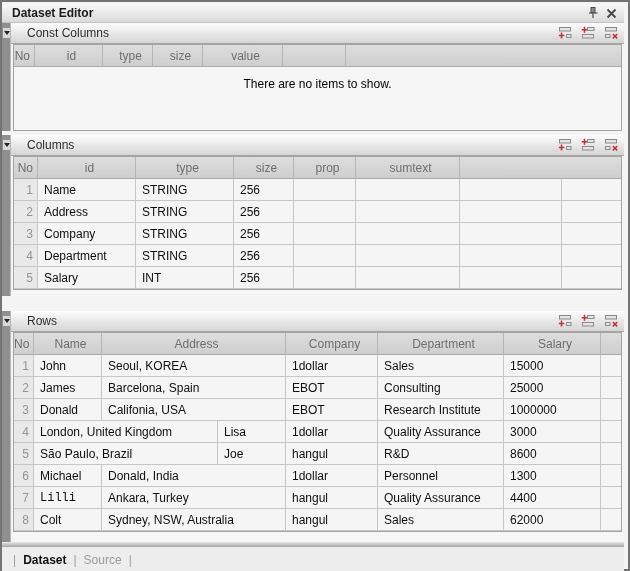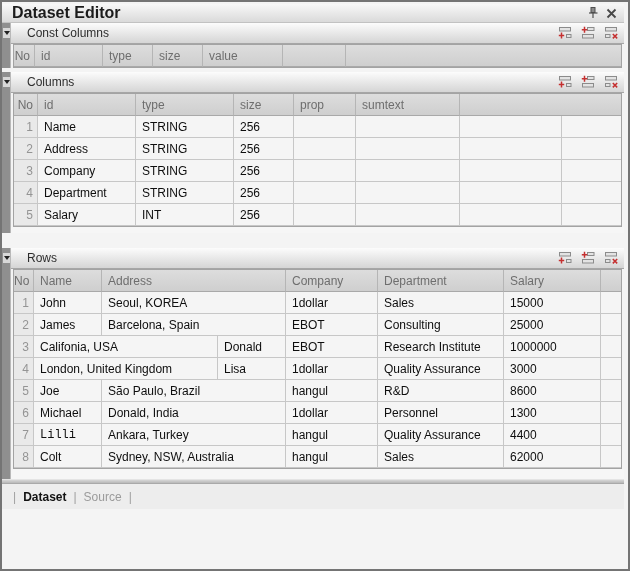--- a/index.html
+++ b/index.html
@@ -14,21 +14,21 @@
   }
 
   
   .titlebar {
     height:19px;
     background:linear-gradient(#f8f8f8,#dadada);
     display:flex; align-items:center;
     padding:0 4px 0 10px;
     border-bottom:1px solid #c2c2c2;
   }
-  .titlebar .title { flex:1; font-size:16px; font-weight:bold; color:#1b1b1b; }
+  .titlebar .title { flex:1; font-size:12px; font-weight:bold; color:#1b1b1b; }
   .tb-btn { width:18px; height:16px; display:flex; align-items:center; justify-content:center; cursor:default; }
 
   
   .client { height:543px; background:#f4f4f4; }
   .section { display:flex; }
   .strip { width:9px; background:#8f8f8f; border-right:1px solid #b9b9b9; position:relative; flex:0 0 9px; }
   .collapse-btn {
     position:absolute; top:5px; left:1px;
     width:7px; height:10px; background:#d8d8d8;
     display:flex; align-items:center; justify-content:center;
@@ -46,21 +46,21 @@
   .sec-title { flex:1; font-size:12px; color:#2d2d2d; }
   .toolbar { display:flex; gap:7px; align-items:center; padding-right:2px; }
   .tool-btn { width:16px; height:14px; display:flex; align-items:center; justify-content:center; cursor:default; }
 
   .grid-wrap { padding:0 0 0 2px; }
   .grid { width:609px; border:1px solid #a3a3a3; background:#f5f5f5; font-size:12px; }
   .g-hrow { display:flex; height:22px; background:linear-gradient(#dddddd,#cecece); }
   .g-hcell {
     border-right:1px solid #b5b5b5; border-bottom:1px solid #a9a9a9;
     color:#6e6e6e; padding:4px 0 0 6px;
-    white-space:nowrap; overflow:hidden; flex:0 0 auto;
+    white-space:nowrap; overflow:hidden; flex:0 0 auto;text-align:center;
   }
   .g-hcell.num { text-align:right; padding:4px 4px 0 0; }
   .g-hcell.fill { flex:1 1 auto; border-right:none; }
   .g-row { display:flex; height:22px; }
   .g-cell {
     background:#f5f5f5;
     border-right:1px solid #c7c7c7; border-bottom:1px solid #c7c7c7;
     color:#0e0e0e; padding:4px 0 0 6px;
     white-space:nowrap; overflow:hidden; flex:0 0 auto;
   }
@@ -145,20 +145,21 @@
           <div class="grid">
             <div class="g-hrow">
                 <div class="g-hcell num" style="width: 21px;">No</div>
                 <div class="g-hcell" style="width: 68px;">id</div>
                 <div class="g-hcell" style="width: 50px;">type</div>
                 <div class="g-hcell" style="width: 50px;">size</div>
                 <div class="g-hcell" style="width: 80px;">value</div>
                 <div class="g-hcell" style="width: 63px;"></div>
                 <div class="g-hcell fill"></div>
               </div>
+            <div class="empty-body">There are no items to show.</div>
           </div>
         </div>
       </div>
     </div>
 
     <div class="gap-a"></div>
 
     <div class="section">
       <div class="strip">
         <span class="collapse-btn">
@@ -321,40 +322,40 @@
                   <div class="g-cell num" style="width: 20px;">2</div>
                   <div class="g-cell" style="width: 68px;">James</div>
                   <div class="g-cell" style="width: 184px;">Barcelona, Spain</div>
                   <div class="g-cell" style="width: 92px;">EBOT</div>
                   <div class="g-cell" style="width: 126px;">Consulting</div>
                   <div class="g-cell" style="width: 97px;">25000</div>
                   <div class="g-cell fill"></div>
                 </div>
                 <div class="g-row">
                   <div class="g-cell num" style="width: 20px;">3</div>
+                  <div class="g-cell" style="width: 68px;">Donald</div>
                   <div class="g-cell" style="width: 184px;">Califonia, USA</div>
-                  <div class="g-cell" style="width: 68px;">Donald</div>
                   <div class="g-cell" style="width: 92px;">EBOT</div>
                   <div class="g-cell" style="width: 126px;">Research Institute</div>
                   <div class="g-cell" style="width: 97px;">1000000</div>
                   <div class="g-cell fill"></div>
                 </div>
                 <div class="g-row">
                   <div class="g-cell num" style="width: 20px;">4</div>
                   <div class="g-cell" style="width: 184px;">London, United Kingdom</div>
                   <div class="g-cell" style="width: 68px;">Lisa</div>
                   <div class="g-cell" style="width: 92px;">1dollar</div>
                   <div class="g-cell" style="width: 126px;">Quality Assurance</div>
                   <div class="g-cell" style="width: 97px;">3000</div>
                   <div class="g-cell fill"></div>
                 </div>
                 <div class="g-row">
                   <div class="g-cell num" style="width: 20px;">5</div>
+                  <div class="g-cell" style="width: 184px;">São Paulo, Brazil</div>
                   <div class="g-cell" style="width: 68px;">Joe</div>
-                  <div class="g-cell" style="width: 184px;">São Paulo, Brazil</div>
                   <div class="g-cell" style="width: 92px;">hangul</div>
                   <div class="g-cell" style="width: 126px;">R&amp;D</div>
                   <div class="g-cell" style="width: 97px;">8600</div>
                   <div class="g-cell fill"></div>
                 </div>
                 <div class="g-row">
                   <div class="g-cell num" style="width: 20px;">6</div>
                   <div class="g-cell" style="width: 68px;">Michael</div>
                   <div class="g-cell" style="width: 184px;">Donald, India</div>
                   <div class="g-cell" style="width: 92px;">1dollar</div>

